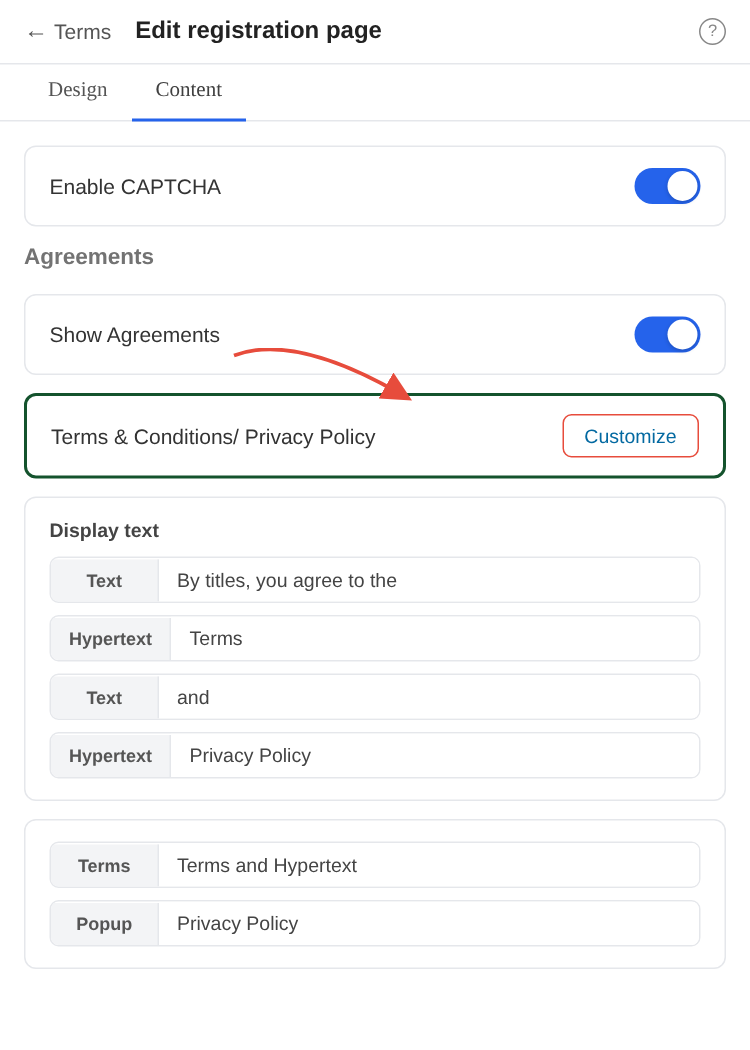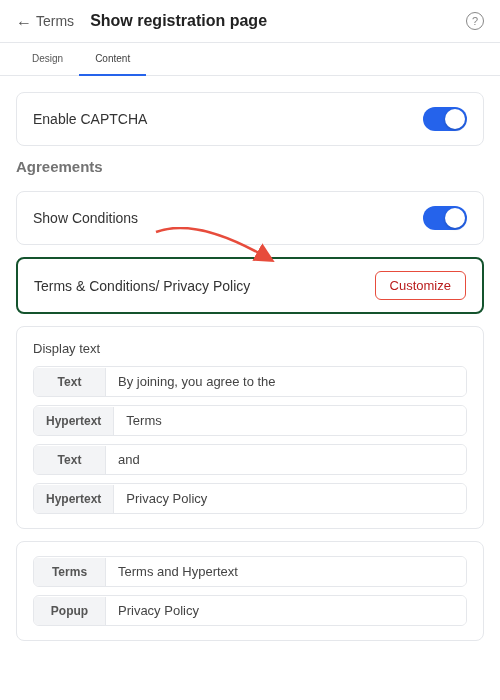--- a/index.html
+++ b/index.html
@@ -52,25 +52,26 @@
     }
 
     
     .tabs {
       display: flex;
       border-bottom: 1px solid #e5e7eb;
       padding: 0 16px;
     }
     .tab {
       padding: 10px 16px;
-      font-size: 10px;
+      font-size: 14px;
       cursor: pointer;
       color: #555;
       border-bottom: 2px solid transparent;
       margin-bottom: -1px;
+      font-family: Liberation Serif, serif;
     }
     .tab.active {
       color: #404040;
       border-bottom: 2px solid #2563eb;
       font-weight: 500;
     }
 
     
     .content {
       padding: 16px;
@@ -141,42 +142,42 @@
     }
     .policy-label {
       font-size: 14px;
       color: #333;
       font-weight: 500;
     }
     .customize-btn {
       border: 1.5px solid #e74c3c;
       border-radius: 6px;
       padding: 6px 14px;
-      color: #b91c1c;
+      color: #0369a1;
       font-size: 13px;
       cursor: pointer;
       background: #fff;
     }
     .arrow-svg {
       position: absolute;
       top: -30px;
       left: 120px;
       pointer-events: none;
     }
 
     
     .inner-card {
       border: 1px solid #e5e7eb;
       border-radius: 8px;
       padding: 14px 16px;
       background: #fff;
     }
     .inner-title {
       font-size: 13px;
-      font-weight: 400;
+      font-weight: 700;
       color: #444;
       margin-bottom: 10px;
     }
     .field-rows {
       display: flex;
       flex-direction: column;
       gap: 8px;
     }
     .field-row {
       display: flex;
@@ -205,21 +206,21 @@
     }
   </style>
 </head>
 <body>
 
 <div class="header">
   <div class="back-btn">
     <span class="back-arrow">←</span>
     <span>Terms</span>
   </div>
-  <span class="page-title">Show registration page</span>
+  <span class="page-title">Edit registration page</span>
   <span class="help-icon">?</span>
 </div>
 
 <div class="tabs">
   <div class="tab">Design</div>
   <div class="tab active">Content</div>
 </div>
 
 <div class="content">
 
@@ -229,21 +230,21 @@
       <div class="toggle"></div>
     </div>
   </div>
 
   <div>
     <div class="section-title">Agreements</div>
   </div>
 
   <div class="card">
     <div class="row-toggle">
-      <span class="row-label">Show Conditions</span>
+      <span class="row-label">Show Agreements</span>
       <div class="toggle"></div>
     </div>
   </div>
 
   <div style="position: relative;">
     <div class="policy-row">
       <span class="policy-label">Terms &amp; Conditions/ Privacy Policy</span>
       <button class="customize-btn">Customize</button>
     </div>
 
@@ -255,21 +256,21 @@
         </marker>
       </defs>
     </svg>
   </div>
 
   <div class="inner-card">
     <div class="inner-title">Display text</div>
     <div class="field-rows">
       <div class="field-row">
         <span class="field-tag">Text</span>
-        <span class="field-value">By joining, you agree to the</span>
+        <span class="field-value">By titles, you agree to the</span>
       </div>
       <div class="field-row">
         <span class="field-tag">Hypertext</span>
         <span class="field-value">Terms</span>
       </div>
       <div class="field-row">
         <span class="field-tag">Text</span>
         <span class="field-value">and</span>
       </div>
       <div class="field-row">

